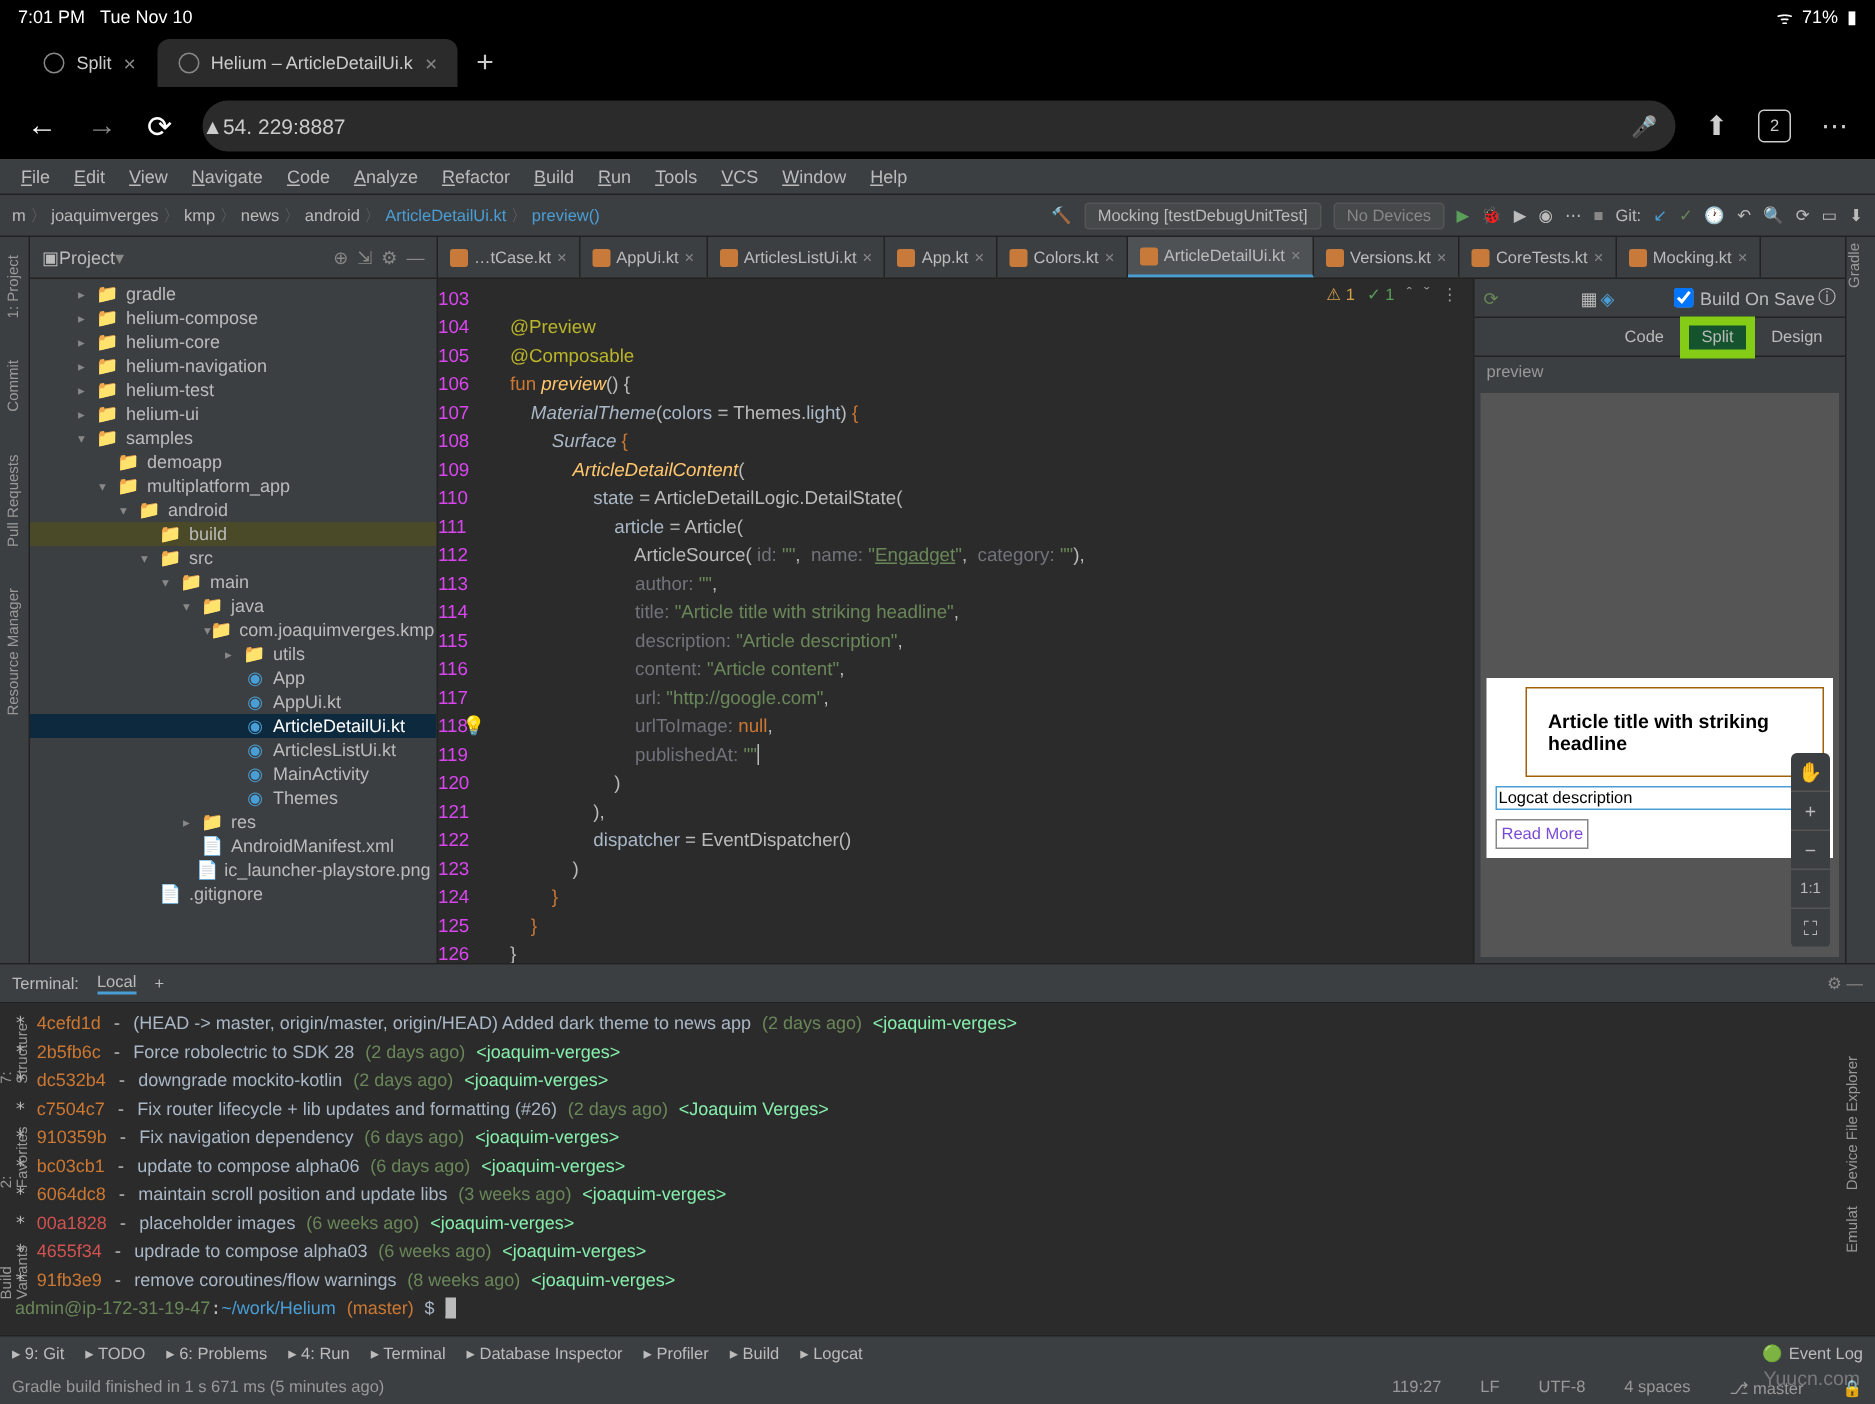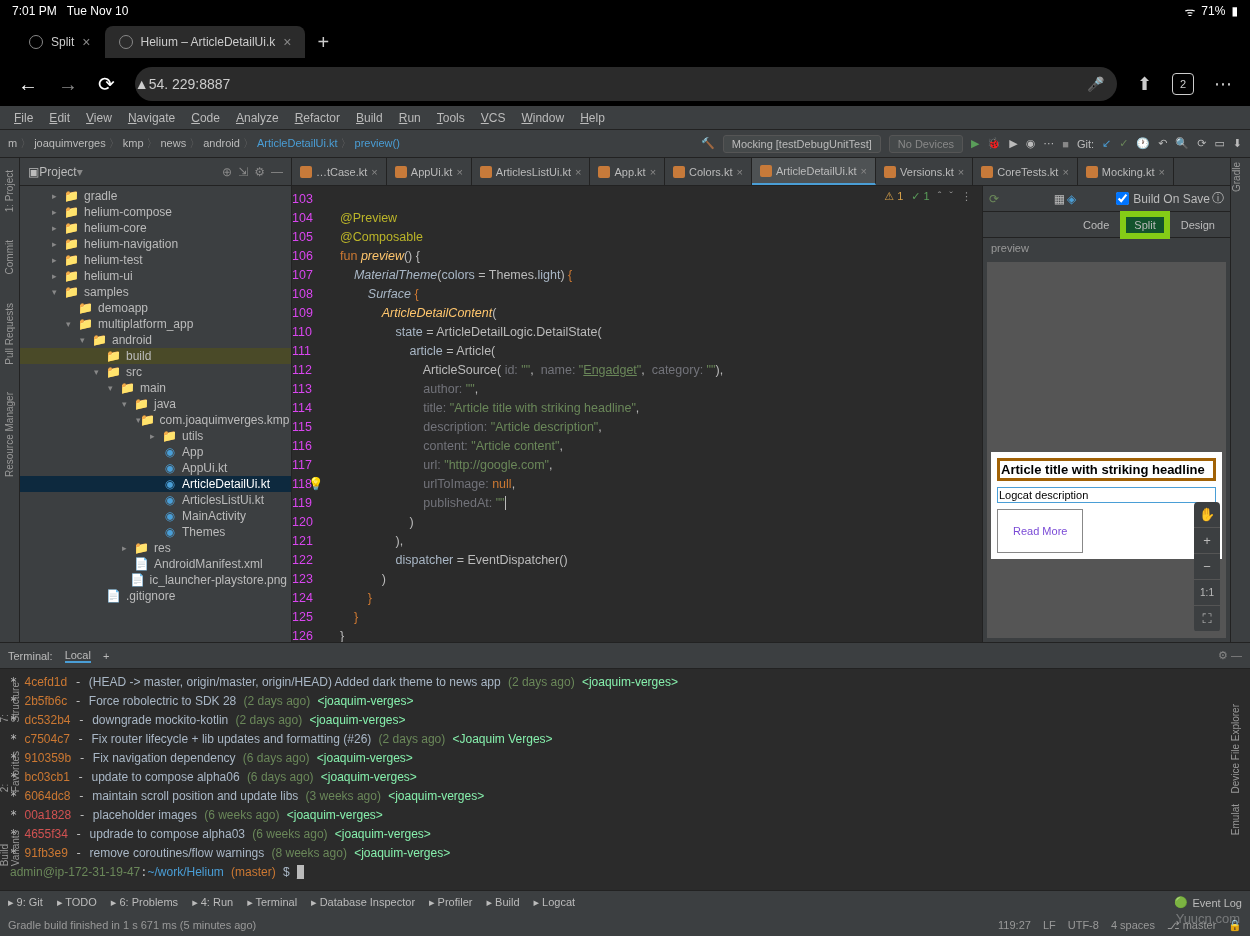--- a/index.html
+++ b/index.html
@@ -71,23 +71,23 @@
 .bulb{position:absolute;left:16px;top:290px;color:#ffc66d;}
 
 .preview-pane{width:248px;background:#3c3f41;border-left:1px solid #222;display:flex;flex-direction:column;}
 .view-toggle{height:26px;display:flex;justify-content:flex-end;align-items:center;padding:0 6px;gap:2px;border-bottom:1px solid #222;}
 .vbtn{padding:2px 8px;font-size:11px;color:#bbb;border:1px solid transparent;}
 .vbtn.active{background:#14532d;border:6px solid #84cc16;}
 .bos{display:flex;align-items:center;gap:4px;margin-left:16px;}
 .preview-label{padding:4px 8px;color:#999;font-size:11px;}
 .preview-canvas{flex:1;background:#555;position:relative;margin:4px;}
 .device{position:absolute;top:190px;left:4px;right:4px;background:#fff;padding:6px;color:#000;font-size:11px;}
-.device h3{font-size:13px;font-weight:bold;border:3px solid #a16207;padding:1px;}
+.device h3{font-size:13px;font-weight:bold;border:1px solid #a16207;padding:14px;margin-left:20px;}
 .device .desc{border:1px solid #4a9ed6;padding:1px;margin-top:6px;}
-.device .link{color:#7a4ad6;border:1px solid #888;margin-top:6px;display:inline-block;padding:15px;}
+.device .link{color:#7a4ad6;border:1px solid #888;margin-top:6px;display:inline-block;padding:3px;}
 .zoom-ctrl{position:absolute;right:6px;top:240px;background:#3c3f41;border-radius:4px;display:flex;flex-direction:column;}
 .zoom-ctrl div{width:26px;height:26px;display:flex;align-items:center;justify-content:center;color:#bbb;font-size:13px;border-bottom:1px solid #555;}
 
 .right-gutter{width:20px;background:#3c3f41;border-left:1px solid #222;}
 .right-gutter .vtab{padding-top:8px;}
 
 .terminal-panel{height:248px;background:#2b2b2b;border-top:1px solid #222;display:flex;flex-direction:column;}
 .term-tabs{height:26px;display:flex;align-items:center;background:#3c3f41;padding:0 8px;gap:12px;font-size:11px;border-bottom:1px solid #222;}
 .term-tabs .tab{color:#bbb;}
 .term-tabs .tab.active{border-bottom:2px solid #4a9ed6;}
@@ -99,21 +99,21 @@
 .term-body .time{color:#6a8759;}
 .term-body .auth{color:#86efac;}
 .term-body .prompt{color:#6a8759;}
 .term-body .path{color:#4a9ed6;}
 .term-body .branch{color:#cc7832;}
 
 .bottom-bar{height:24px;background:#3c3f41;border-top:1px solid #222;display:flex;align-items:center;padding:0 8px;gap:14px;font-size:11px;color:#bbb;}
 .bottom-bar .item{display:flex;align-items:center;gap:4px;}
 .bottom-bar .right{margin-left:auto;display:flex;gap:14px;}
 .status-line{height:22px;background:#3c3f41;display:flex;align-items:center;padding:0 8px;font-size:11px;color:#999;}
-.status-line .right{margin-left:auto;display:flex;gap:12px;}
+.status-line .right{margin-left:auto;display:flex;gap:26px;}
 .watermark{position:absolute;bottom:10px;right:10px;color:rgba(255,255,255,0.3);font-size:13px;}
 </style>
 </head>
 <body>
 
 <div class="status-bar">
   <div><span>7:01 PM</span>&nbsp;&nbsp;&nbsp;<span>Tue Nov 10</span></div>
   <div class="status-right">
     <span>ᯤ</span>
     <span>71%</span>

